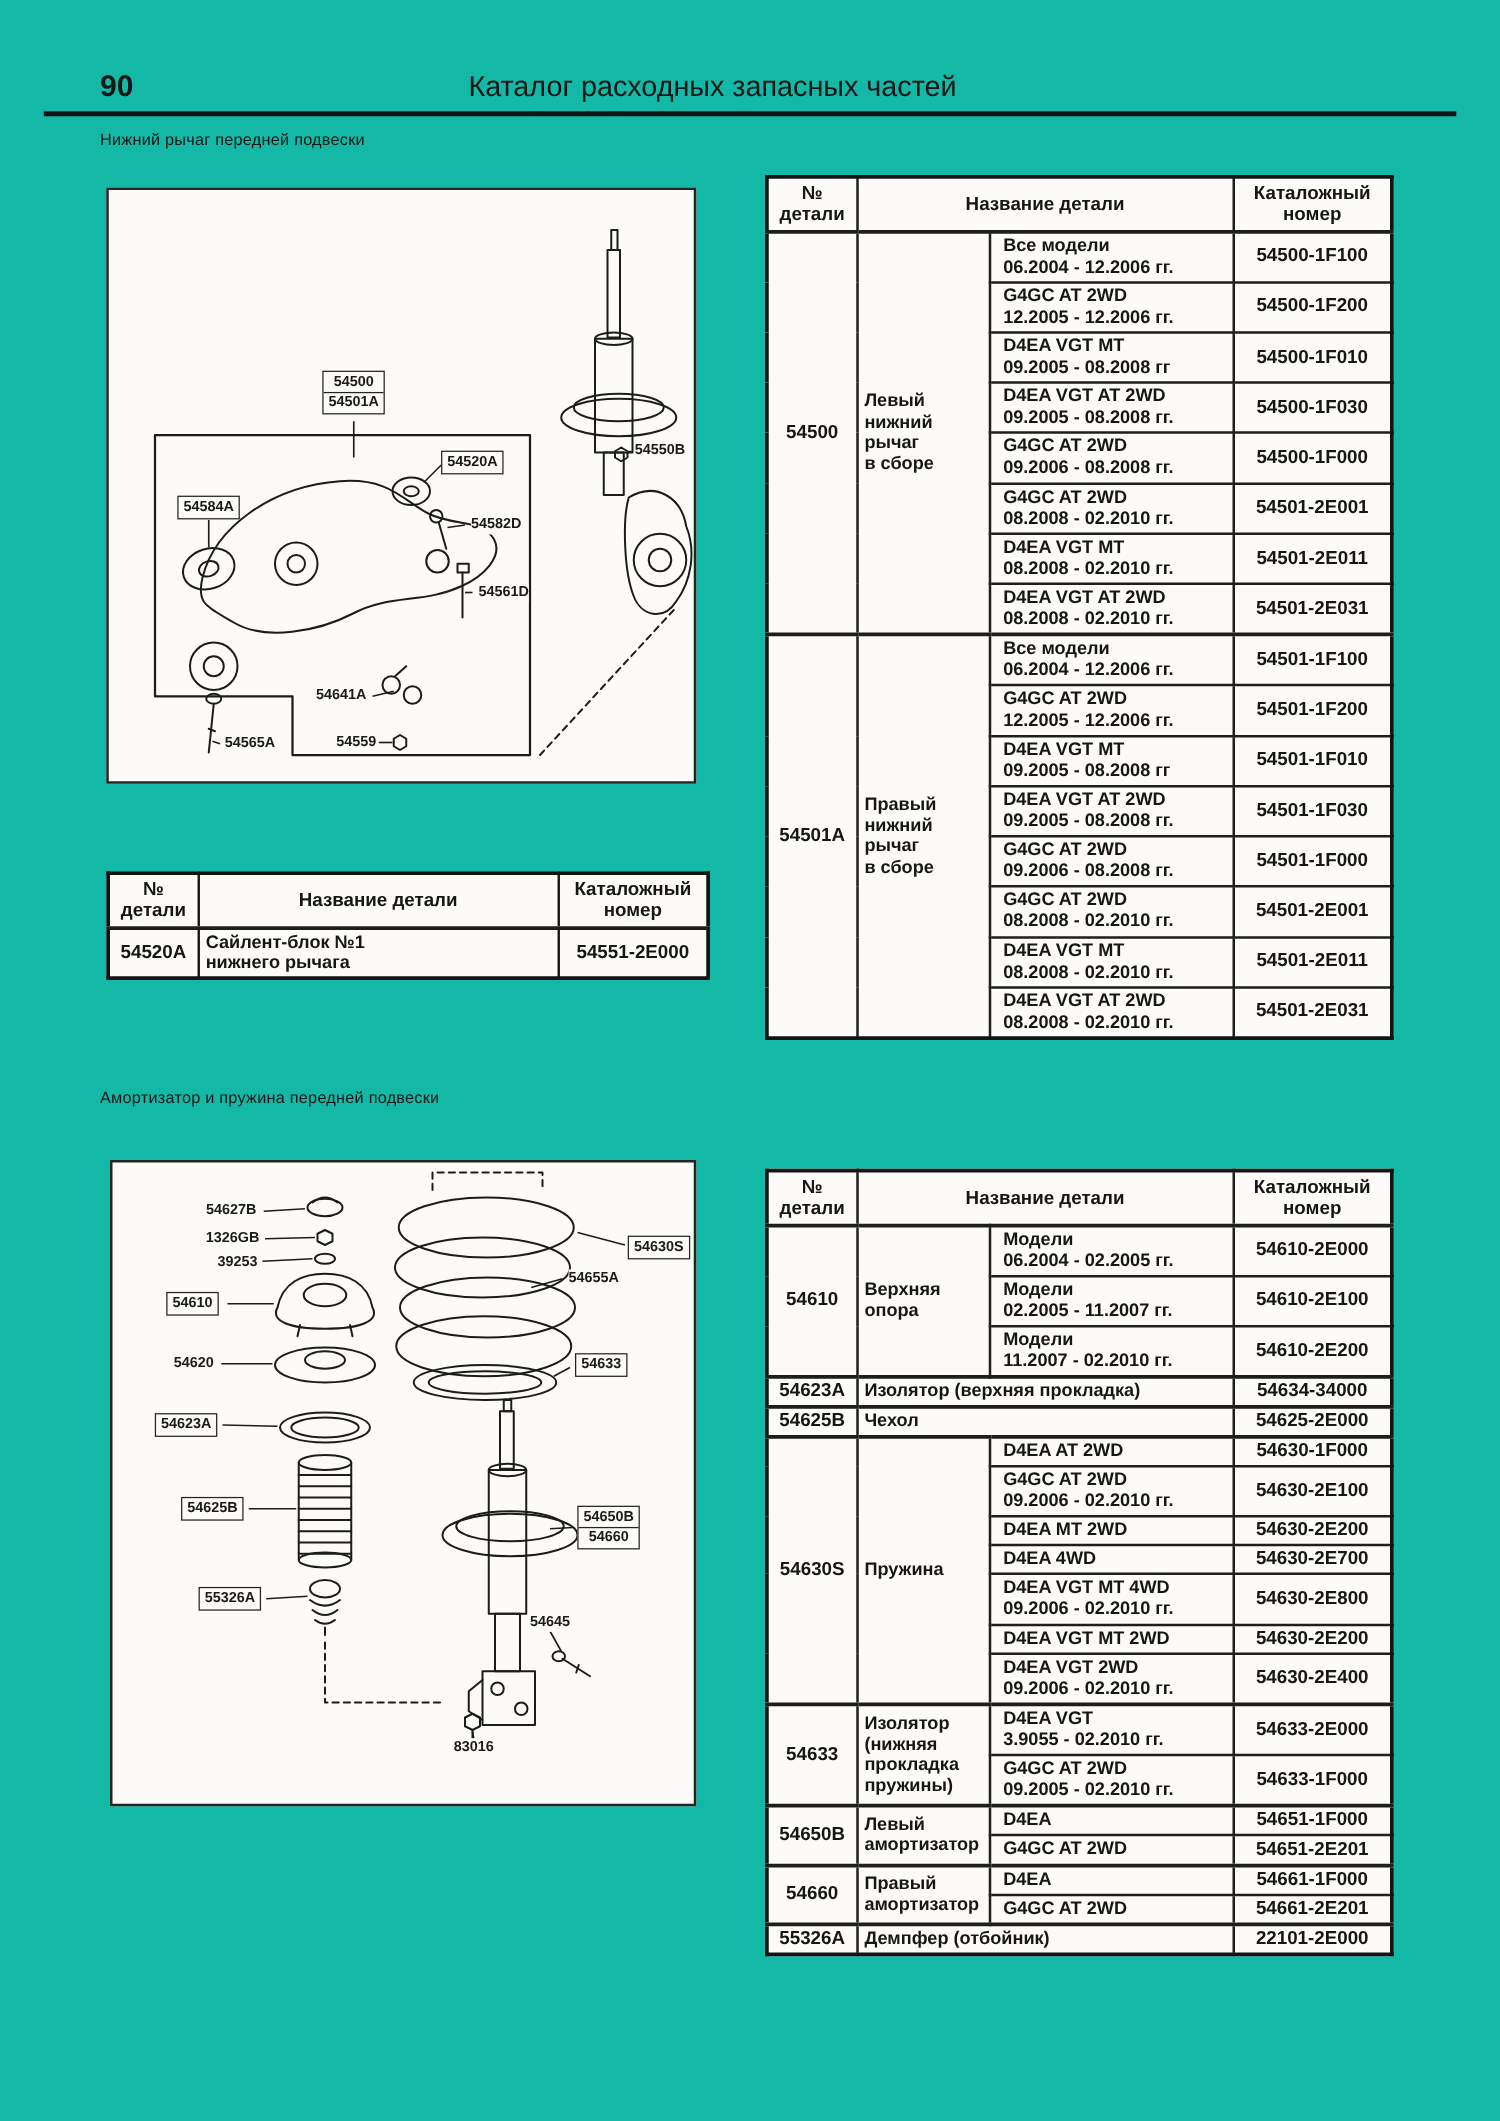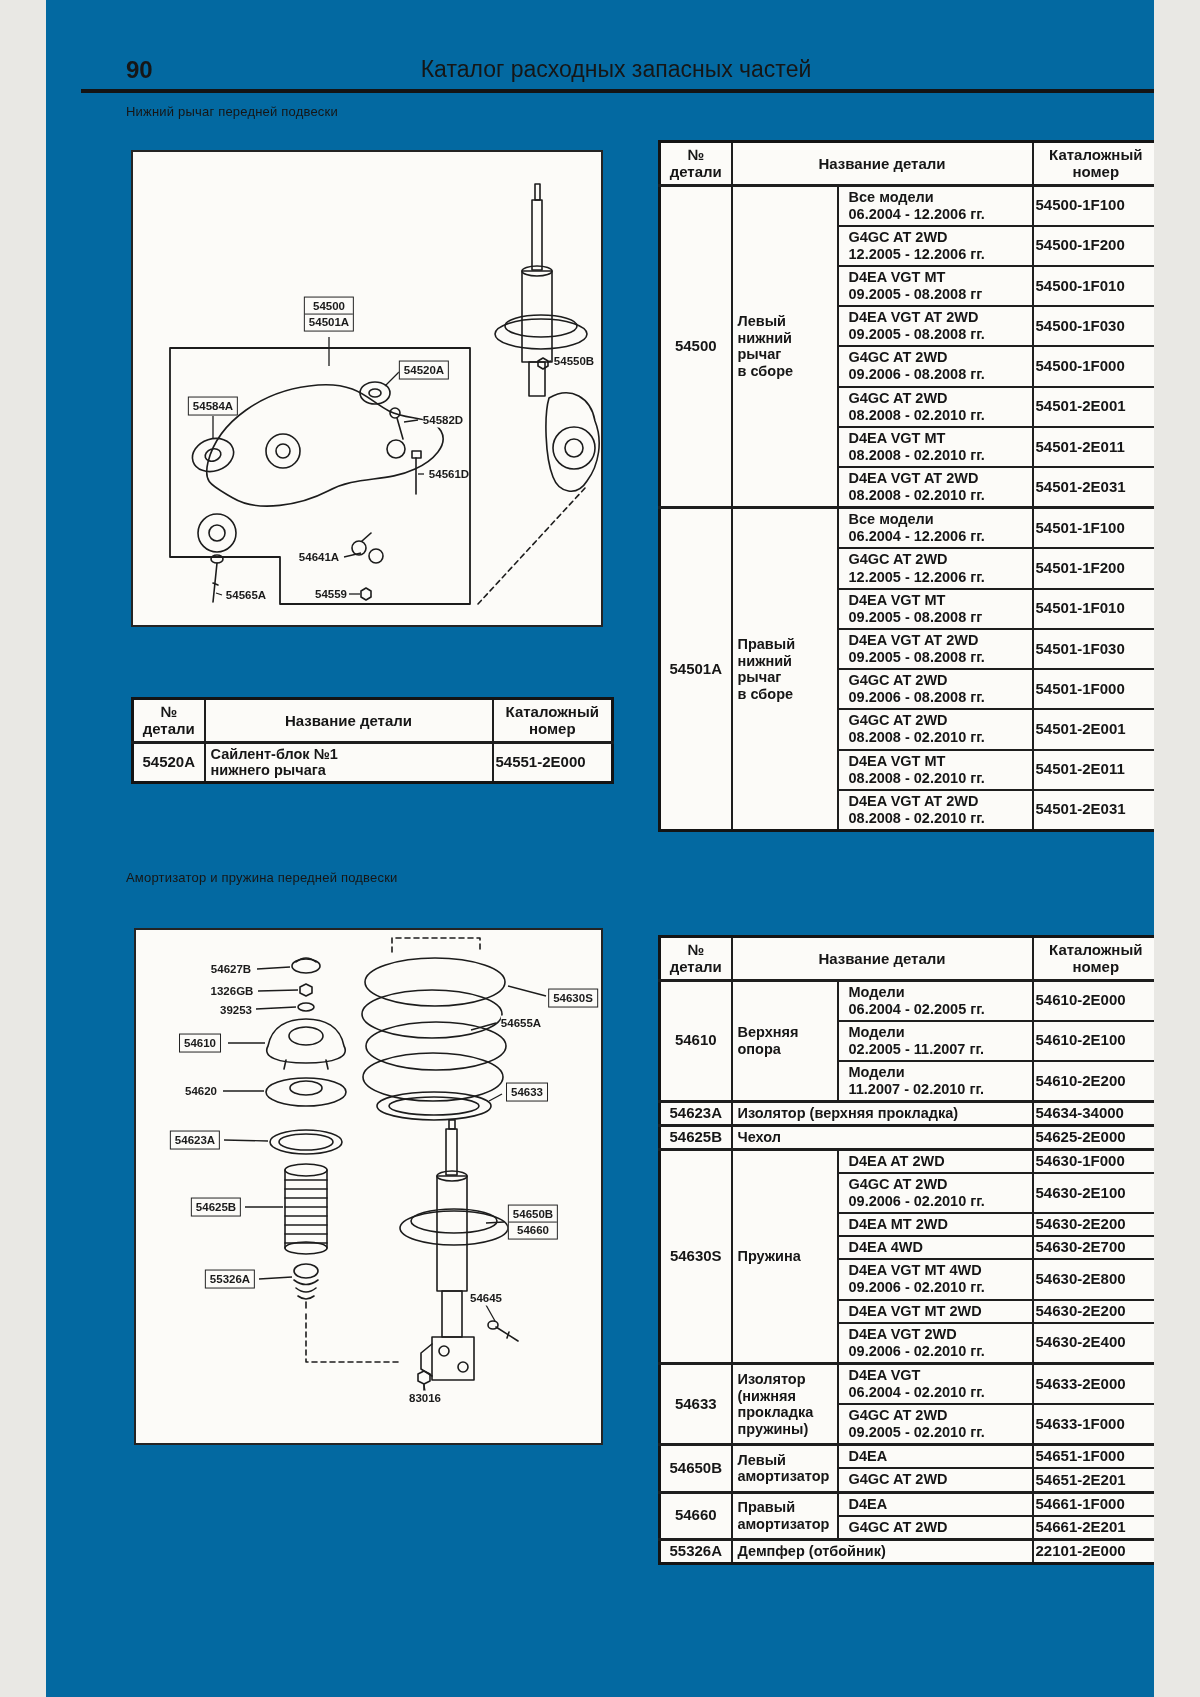--- a/index.html
+++ b/index.html
@@ -1,17 +1,17 @@
 <!DOCTYPE html>
 <html><head>
 <meta charset="utf-8">
 <style>
   *{margin:0;padding:0;box-sizing:border-box}
   html,body{background:#e9e8e4}
-  .page{position:relative;width:1108px;height:1697px;margin:0 auto;background:#0369a1;
+  .page{position:relative;width:1200px;height:1697px;margin:0 auto;background:#14b8a6;
         font-family:"Liberation Sans",sans-serif;color:#161616;overflow:hidden}
   .pagenum{position:absolute;left:80px;top:56px;font-size:24px;font-weight:700}
   .ptitle{position:absolute;left:120px;top:56px;width:900px;text-align:center;font-size:23px;font-weight:400}
   .hrule{position:absolute;left:35px;top:89px;width:1130px;height:4px;background:#141414}
   .sectitle{position:absolute;font-size:13px;font-weight:400;letter-spacing:.2px}
   #sec1{left:80px;top:104px}
   #sec2{left:80px;top:870px}
 
   .diag{position:absolute;border:2px solid #242424;background:#fcfbf8}
   #diag1{left:85px;top:150px;width:472px;height:477px}
@@ -26,21 +26,21 @@
   #table1{left:612px;top:140px;width:500px}
   #table2{left:612px;top:935px;width:500px}
   #subtable{left:85px;top:697px;width:480px}
   .parts th,.parts td{border:2px solid #1e1e1e;font-weight:700;color:#161616;white-space:pre-line;overflow:hidden}
   .parts{border:3px solid #141414}
   .parts th{font-size:15px;text-align:center;padding:3px 2px;line-height:1.15;border-bottom-width:3px}
   td.c-num{font-size:15px;text-align:center;padding:2px;line-height:1.12}
   td.c-name{font-size:14.5px;text-align:left;padding:2px 5px;line-height:1.14}
   td.c-var{font-size:14.5px;text-align:left;padding:2px 10px;line-height:1.18}
   td.c-var div{white-space:nowrap}
-  td.c-cat{font-size:15px;text-align:left;padding:2px;line-height:1.12}
+  td.c-cat{font-size:15px;text-align:center;padding:2px;line-height:1.12}
   tr.grp td{border-top-width:3px}
 </style>
 </head>
 <body>
 
 <div class="page">
 
   <div class="pagenum">90</div>
   <div class="ptitle">Каталог расходных запасных частей</div>
   <div class="hrule"></div>
@@ -438,21 +438,21 @@
         <tr>
           <td class="c-var"><div>D4EA VGT 2WD</div><div>09.2006 - 02.2010 гг.</div></td>
           <td class="c-cat">54630-2E400</td>
         </tr>
         <tr class="grp">
           <td class="c-num" rowspan="2">54633</td>
           <td class="c-name" rowspan="2">Изолятор
 (нижняя
 прокладка
 пружины)</td>
-          <td class="c-var"><div>D4EA VGT</div><div>06.2004 - 02.2010 гг.</div></td>
+          <td class="c-var"><div>D4EA VGT</div><div>3.9055 - 02.2010 гг.</div></td>
           <td class="c-cat">54633-2E000</td>
         </tr>
         <tr>
           <td class="c-var"><div>G4GC AT 2WD</div><div>09.2005 - 02.2010 гг.</div></td>
           <td class="c-cat">54633-1F000</td>
         </tr>
         <tr class="grp">
           <td class="c-num" rowspan="2">54650B</td>
           <td class="c-name" rowspan="2">Левый
 амортизатор</td>

